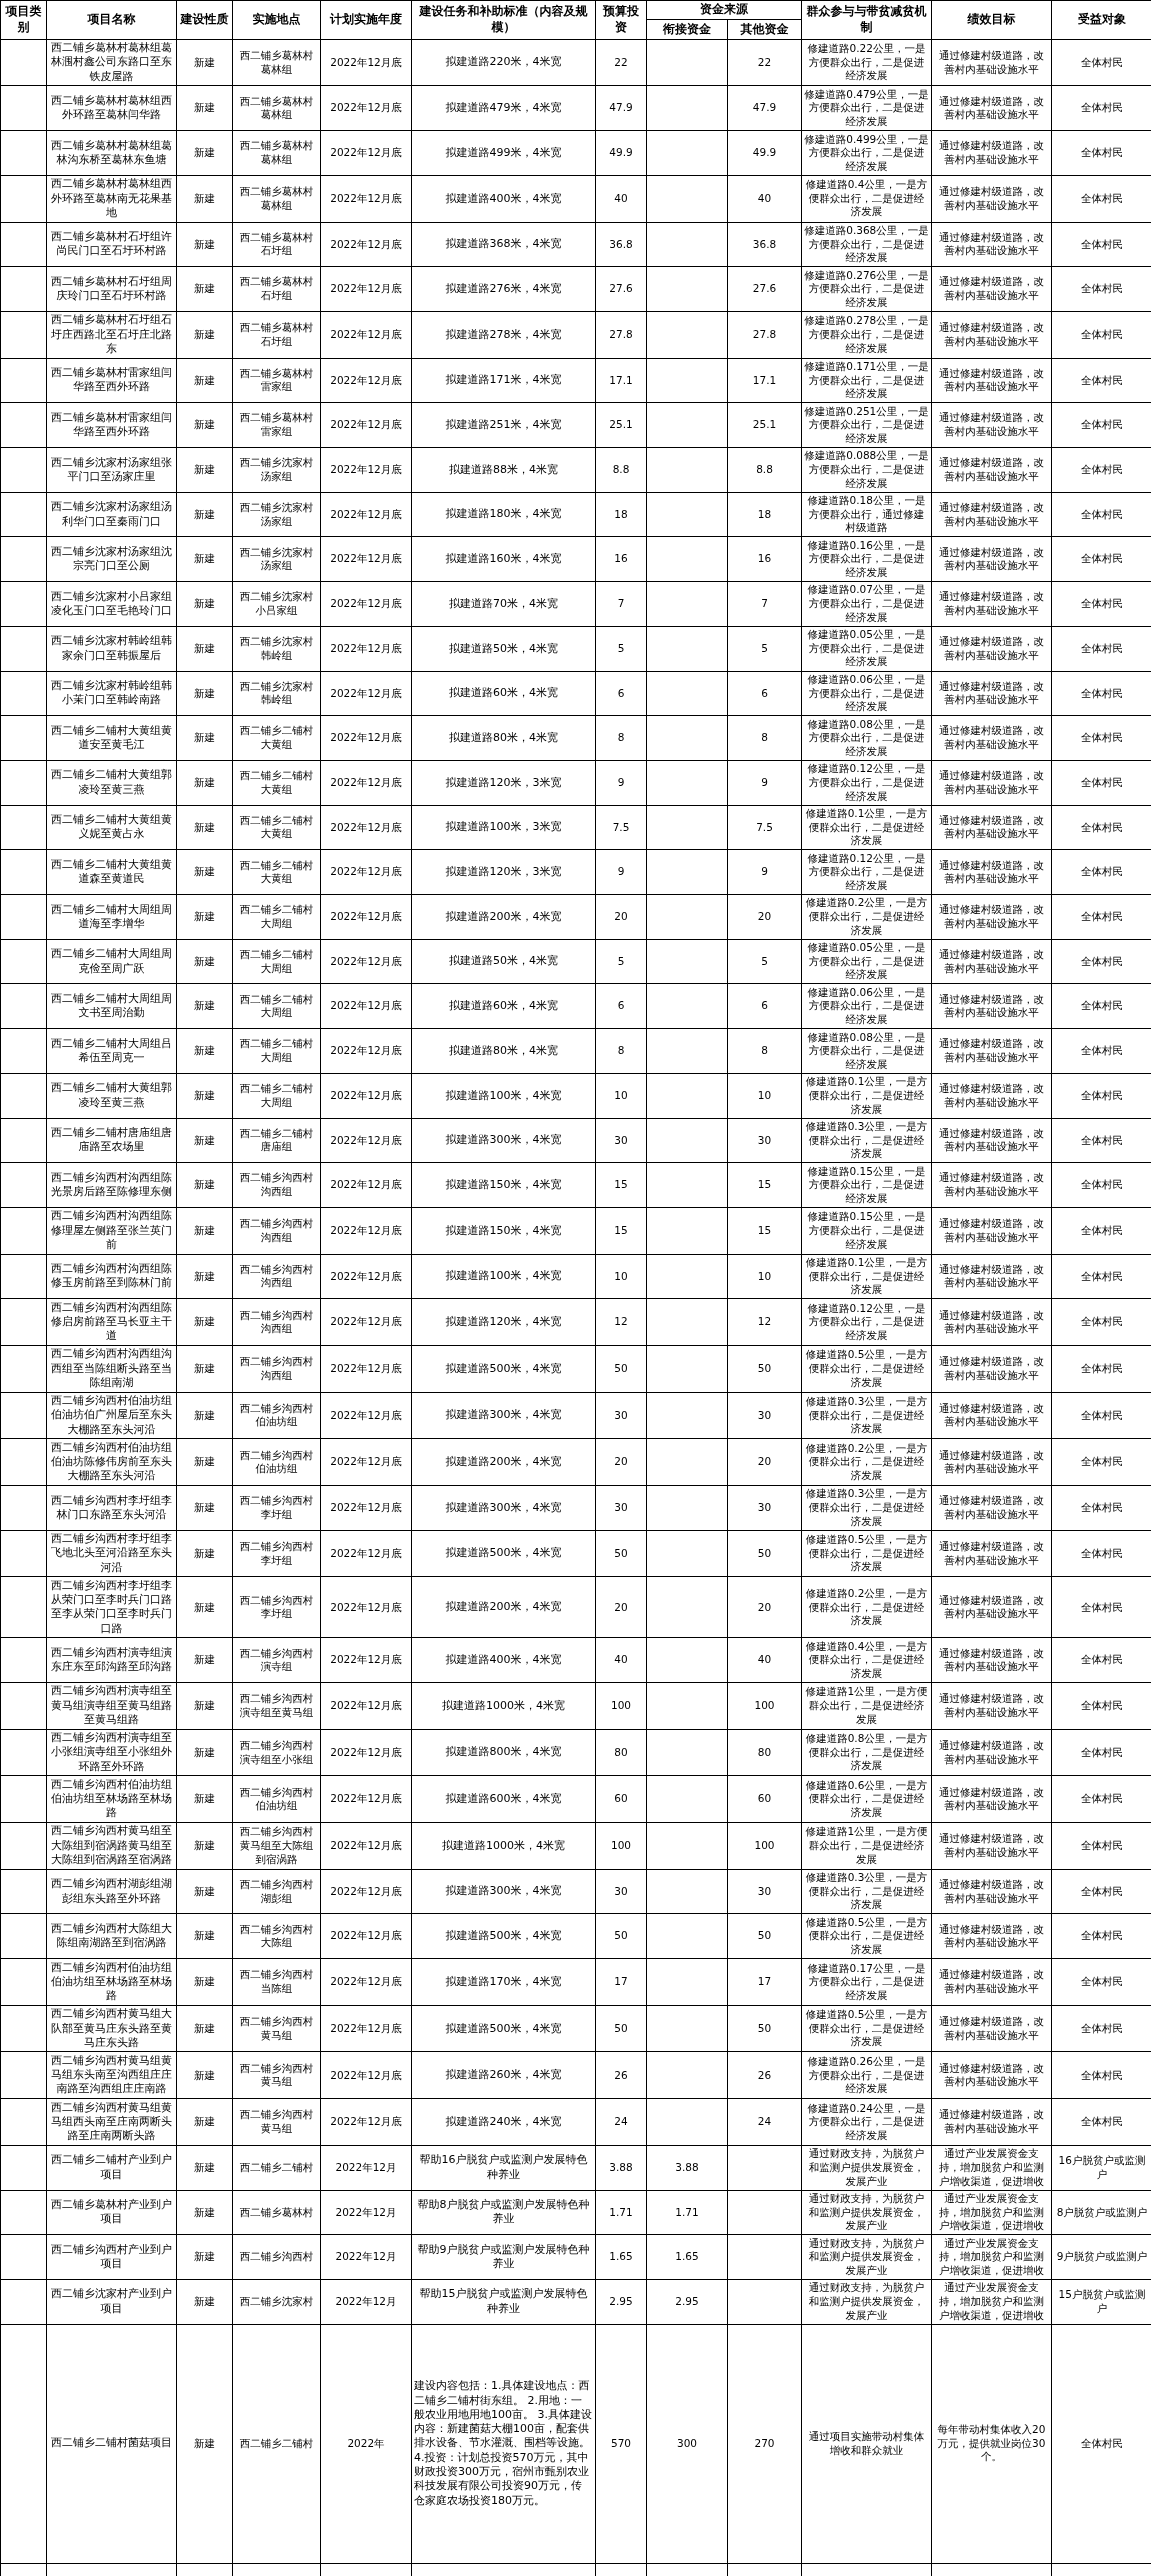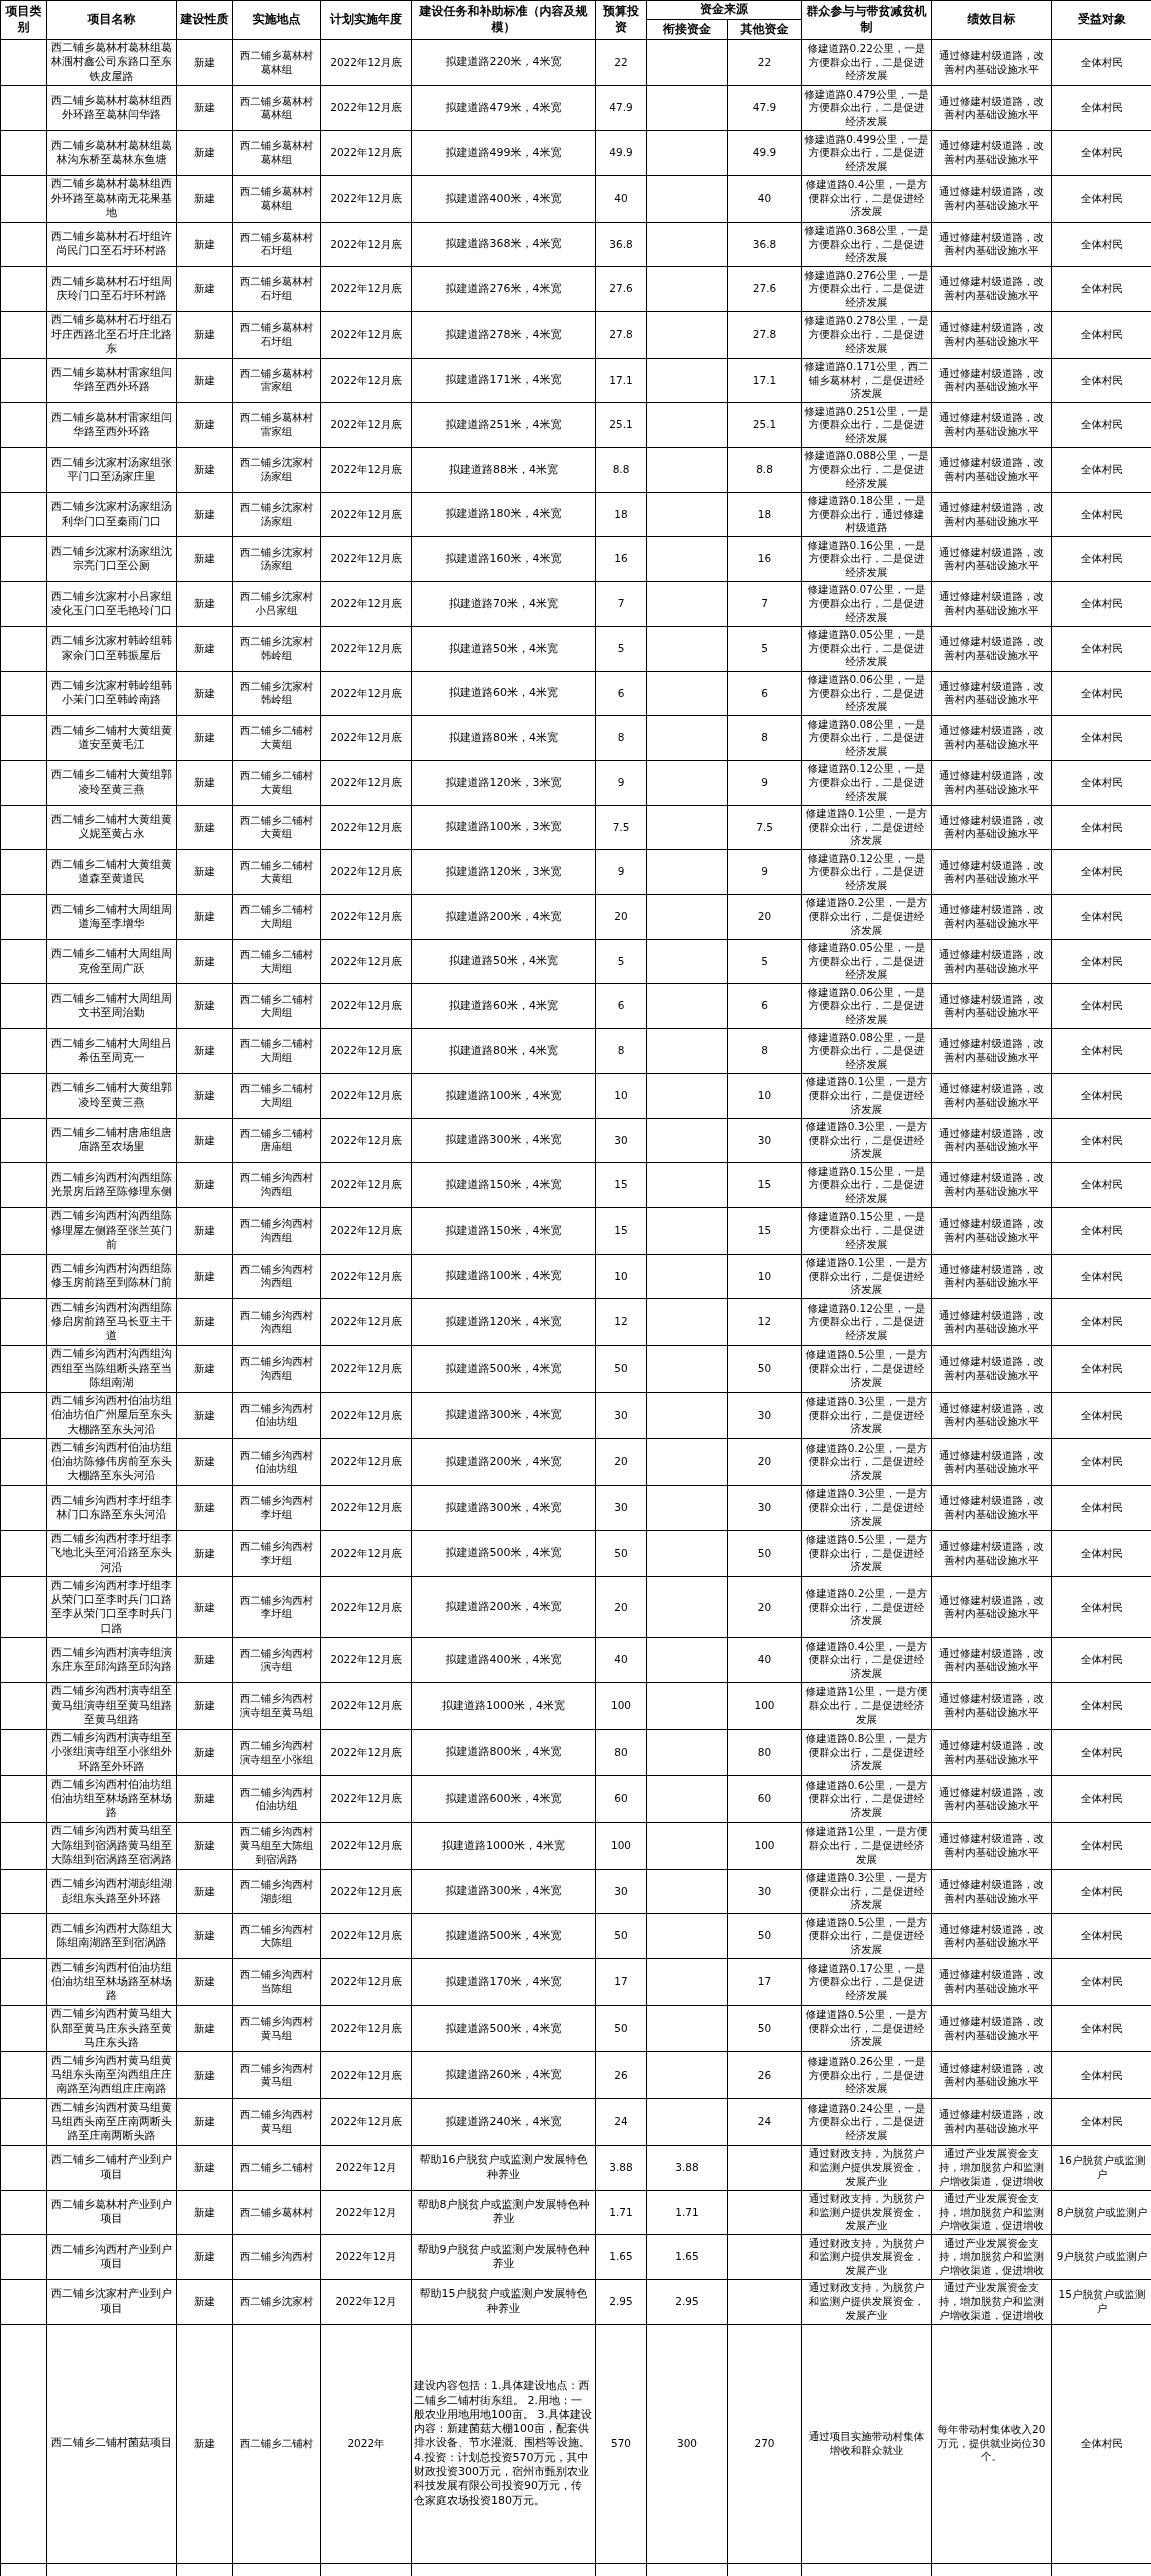--- a/index.html
+++ b/index.html
@@ -155,21 +155,21 @@
         <tr>
     <td class="c-cat"></td>
     <td class="c-name">西二铺乡葛林村雷家组闫华路至西外环路</td>
     <td class="c-nat">新建</td>
     <td class="c-loc">西二铺乡葛林村雷家组</td>
     <td class="c-year">2022年12月底</td>
     <td class="c-task">拟建道路171米，4米宽</td>
     <td class="c-bud">17.1</td>
     <td class="c-link"></td>
     <td class="c-oth">17.1</td>
-    <td class="c-par">修建道路0.171公里，西二铺乡葛林村，二是促进经济发展</td>
+    <td class="c-par">修建道路0.171公里，一是方便群众出行，二是促进经济发展</td>
     <td class="c-per">通过修建村级道路，改善村内基础设施水平</td>
     <td class="c-ben">全体村民</td>
   </tr>
         <tr>
     <td class="c-cat"></td>
     <td class="c-name">西二铺乡葛林村雷家组闫华路至西外环路</td>
     <td class="c-nat">新建</td>
     <td class="c-loc">西二铺乡葛林村雷家组</td>
     <td class="c-year">2022年12月底</td>
     <td class="c-task">拟建道路251米，4米宽</td>

